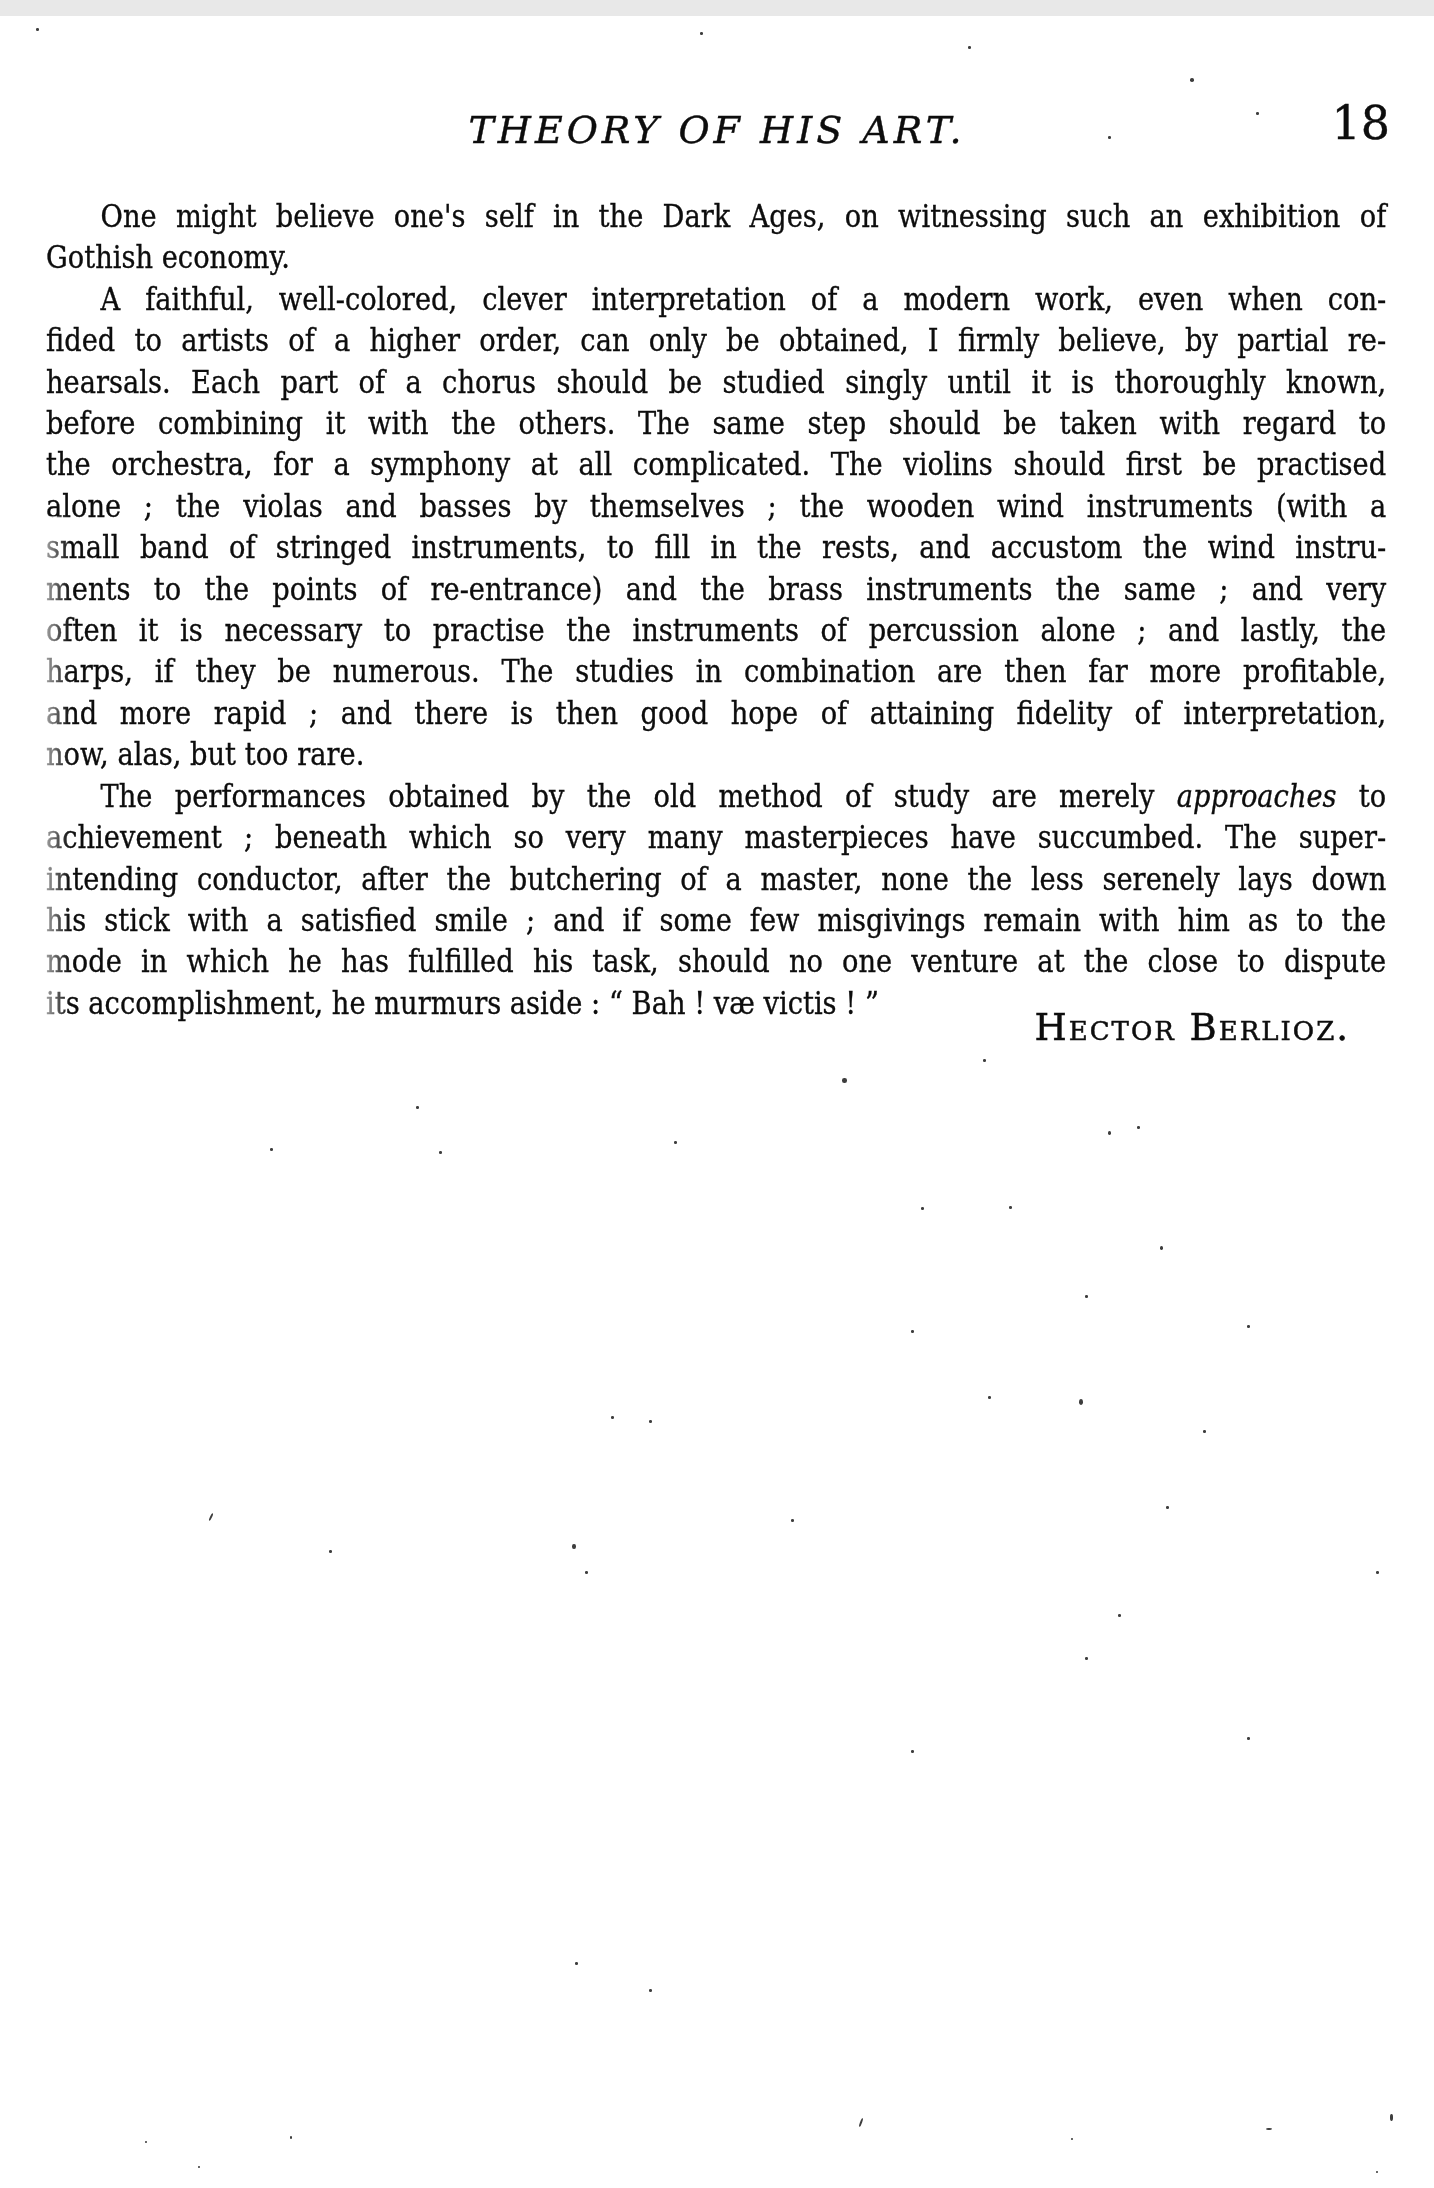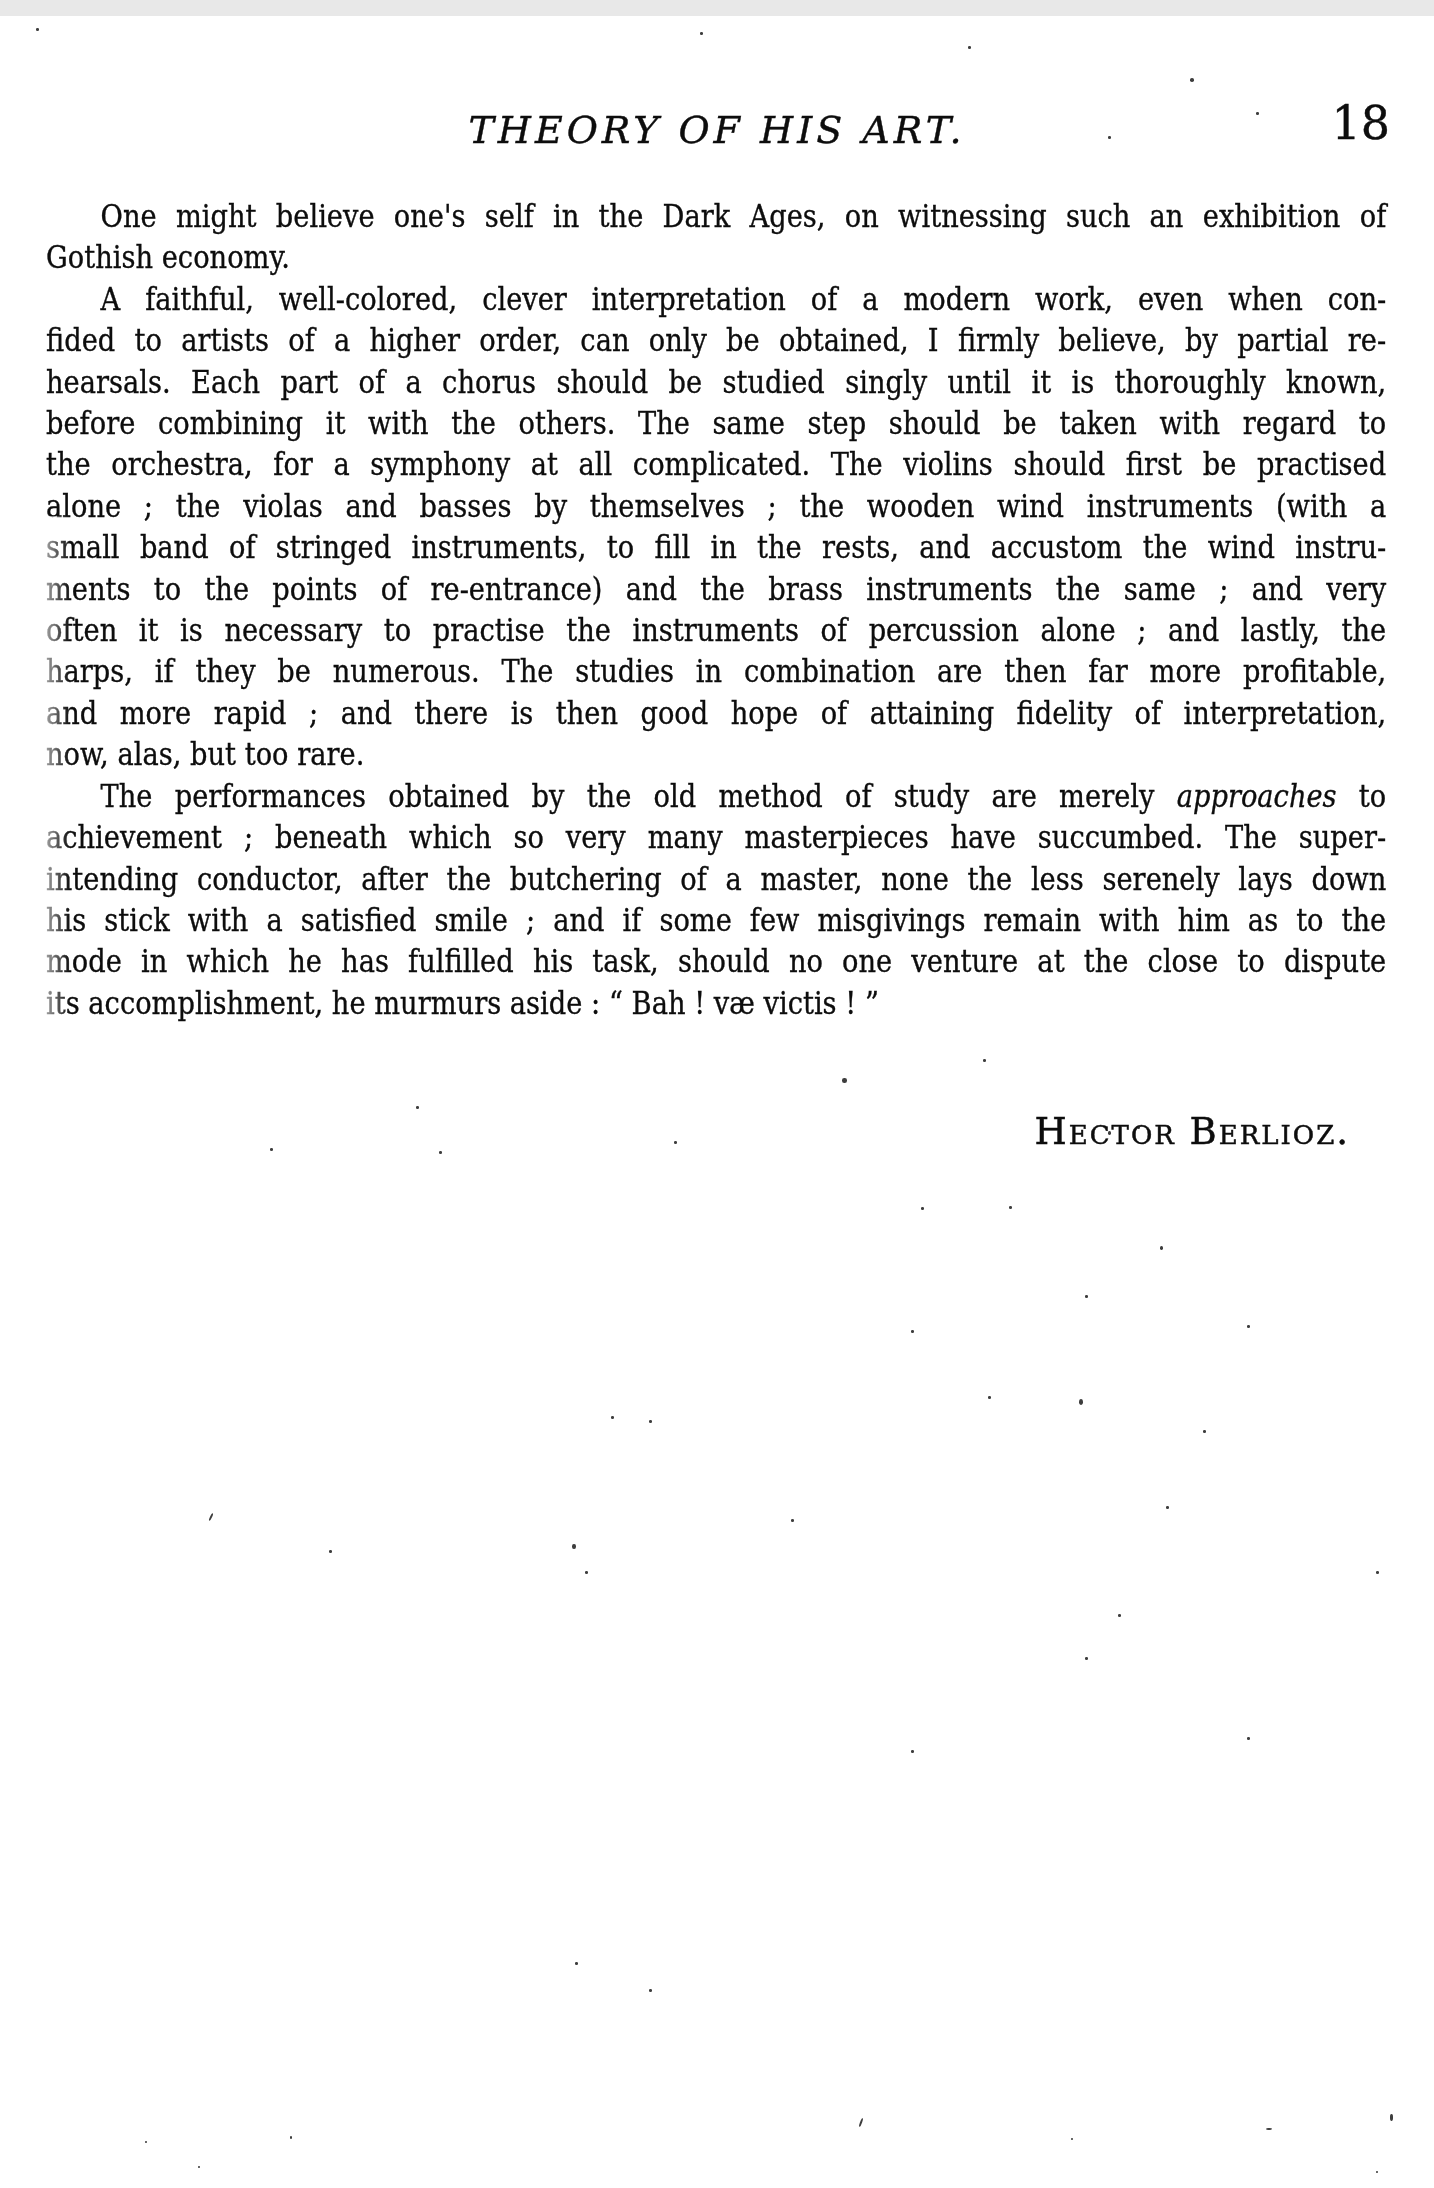--- a/index.html
+++ b/index.html
@@ -33,21 +33,21 @@
     transform-origin:0 0;
     font-size:31px;
     line-height:41.4px;
     -webkit-text-stroke:.35px #0d0d0d;
   }
   .line { text-align:justify; text-align-last:justify; }
   .line.last { text-align-last:left; }
   .line.indent { padding-left:62px; }
   .em { font-style:italic; }
   .signature {
-    position:absolute; top:1094px; right:84px;
+    position:absolute; top:990px; right:84px;
     font-variant:small-caps;
     font-size:37px;
     letter-spacing:2px;
     -webkit-text-stroke:.5px #0d0d0d;
   }
   .ink-fade {
     position:absolute; left:44px; top:500px;
     width:26px; height:520px;
     background:linear-gradient(90deg, rgba(255,255,255,.65), rgba(255,255,255,0));
     pointer-events:none;

